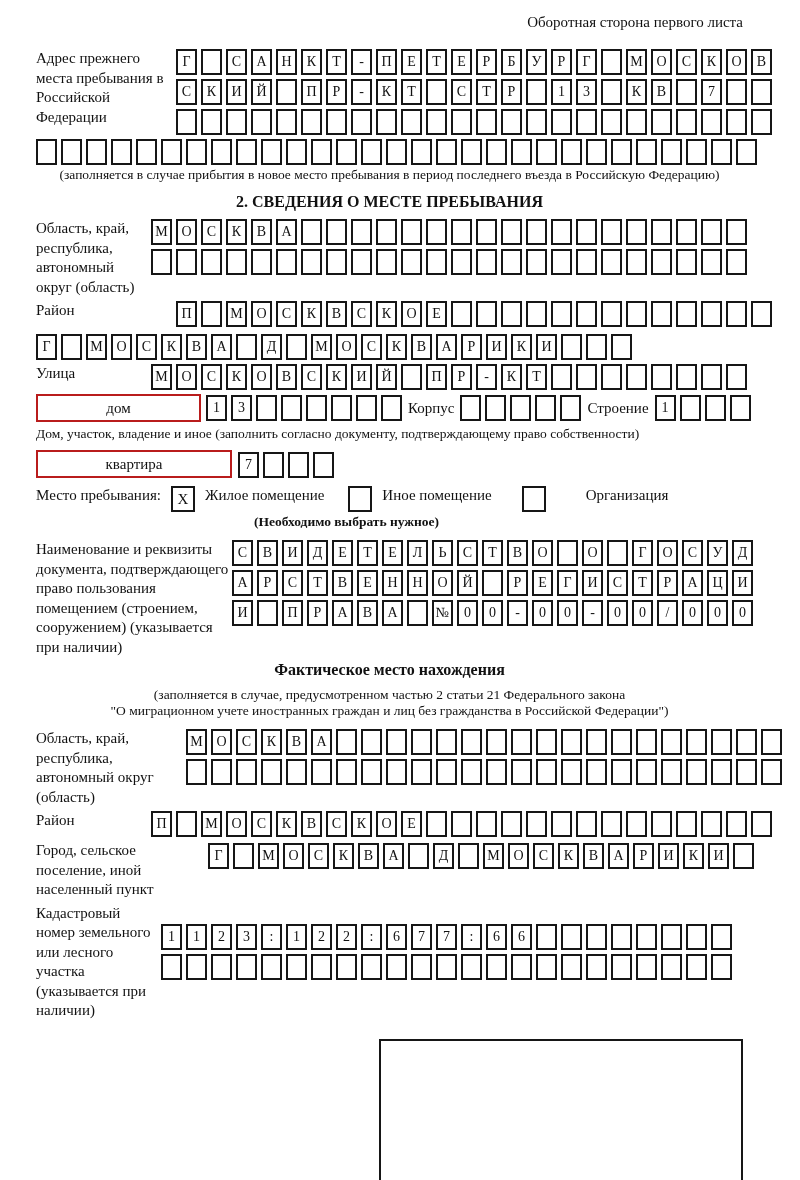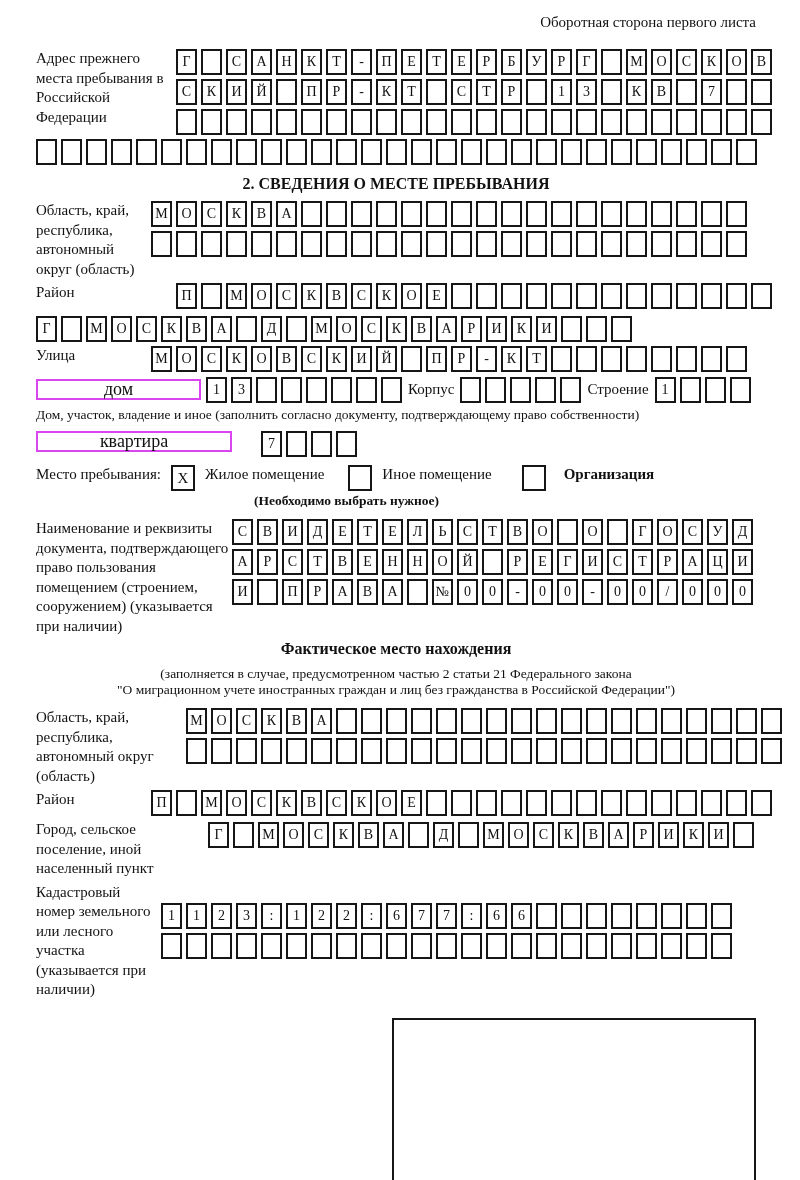--- a/index.html
+++ b/index.html
@@ -1,20 +1,20 @@
 <!DOCTYPE html>
 <html><head>
 <meta charset="utf-8">
 <style>
   html,body{margin:0;padding:0;background:#ffffff;}
   .page{
     position:relative;
     width:800px;height:1180px;
     box-sizing:border-box;
-    padding:14px 44px 0 36px;
+    padding:14px 57px 0 36px;
     background:#ffffff;
     color:#111;
     font-family:"Liberation Serif","DejaVu Serif",serif;
     font-size:15px;
     overflow:hidden;
   }
   .corner-note{text-align:right;font-size:15px;margin-bottom:18px;}
   .frow{display:flex;align-items:flex-start;margin-bottom:4px;}
   .lbl{font-size:15px;line-height:1.3;flex:0 0 auto;}
   .cells{display:flex;gap:4px;flex-wrap:nowrap;}
@@ -28,23 +28,23 @@
     font-family:"Liberation Serif","DejaVu Serif",serif;
     background:#fff;
   }
   .stack{display:flex;flex-direction:column;gap:4px;}
   .w140{width:140px;} .w115{width:115px;} .w145{width:145px;} .w150{width:150px;}
   .w165{width:165px;} .w125{width:125px;} .w196{width:196px;}
   .note{font-size:13.5px;margin:2px 0 8px 0;}
   .note.center{text-align:center;}
   .sec-title{text-align:center;font-weight:bold;font-size:16px;margin:10px 0 8px 0;}
   .namedbox{
-    border:2px solid #d946ef;box-sizing:border-box;height:21px;
+    border:2px solid #b91c1c;box-sizing:border-box;height:28px;
     display:flex;align-items:center;justify-content:center;
-    font-size:18px;background:#fff;flex:0 0 auto;
+    font-size:15px;background:#fff;flex:0 0 auto;
   }
   .inline-lbl{font-size:15px;line-height:27px;padding:0 6px;flex:0 0 auto;}
   .checkbox{
     width:24px;height:26px;border:2px solid #161616;box-sizing:border-box;
     text-align:center;font-size:15px;line-height:22px;flex:0 0 auto;background:#fff;
   }
   .stay-row{display:flex;gap:10px;margin:8px 0 0 0;}
   .stay-note{font-size:13.5px;margin:2px 0 10px 218px;font-weight:bold;}
   .bottom-wrap{width:404px;margin-left:auto;margin-top:18px;}
   .mark-box{
@@ -166,20 +166,21 @@
       <span class="cell"></span>
       <span class="cell"></span>
       <span class="cell"></span>
       <span class="cell"></span>
       <span class="cell"></span>
       <span class="cell"></span>
       <span class="cell"></span>
       <span class="cell"></span>
       <span class="cell"></span>
     </div>
+  <div class="note center">(заполняется в случае прибытия в новое место пребывания в период последнего въезда в Российскую Федерацию)</div>
 
   <div class="sec-title">2. СВЕДЕНИЯ О МЕСТЕ ПРЕБЫВАНИЯ</div>
 
   <div class="frow">
     <div class="lbl w115">Область, край, республика, автономный округ (область)</div>
     <div class="stack">
       <div class="cells">
           <span class="cell">М</span>
           <span class="cell">О</span>
           <span class="cell">С</span>
@@ -346,38 +347,38 @@
     <div class="inline-lbl">Строение</div>
     <div class="cells">
         <span class="cell">1</span>
         <span class="cell"></span>
         <span class="cell"></span>
         <span class="cell"></span>
       </div>
   </div>
   <div class="note">Дом, участок, владение и иное (заполнить согласно документу, подтверждающему право собственности)</div>
 
-  <div class="frow" style="align-items:flex-start;gap:23px;">
+  <div class="frow" style="align-items:flex-end;">
     <div class="namedbox w196">квартира</div>
     <div class="cells" style="margin-left:6px;">
         <span class="cell">7</span>
         <span class="cell"></span>
         <span class="cell"></span>
         <span class="cell"></span>
       </div>
   </div>
 
   <div class="stay-row">
     <span class="lbl">Место пребывания:</span>
     <span class="checkbox">X</span>
     <span class="lbl">Жилое помещение</span>
     <span class="checkbox" style="margin-left:14px;"></span>
     <span class="lbl">Иное помещение</span>
     <span class="checkbox" style="margin-left:20px;"></span>
-    <span class="lbl" style="margin-left:8px;font-weight:bold;">Организация</span>
+    <span class="lbl" style="margin-left:30px;">Организация</span>
   </div>
   <div class="stay-note">(Необходимо выбрать нужное)</div>
 
   <div class="frow">
     <div class="lbl w196">Наименование и реквизиты документа, подтверждающего право пользования помещением (строением, сооружением) (указывается при наличии)</div>
     <div class="stack">
       <div class="cells">
           <span class="cell">С</span>
           <span class="cell">В</span>
           <span class="cell">И</span>

